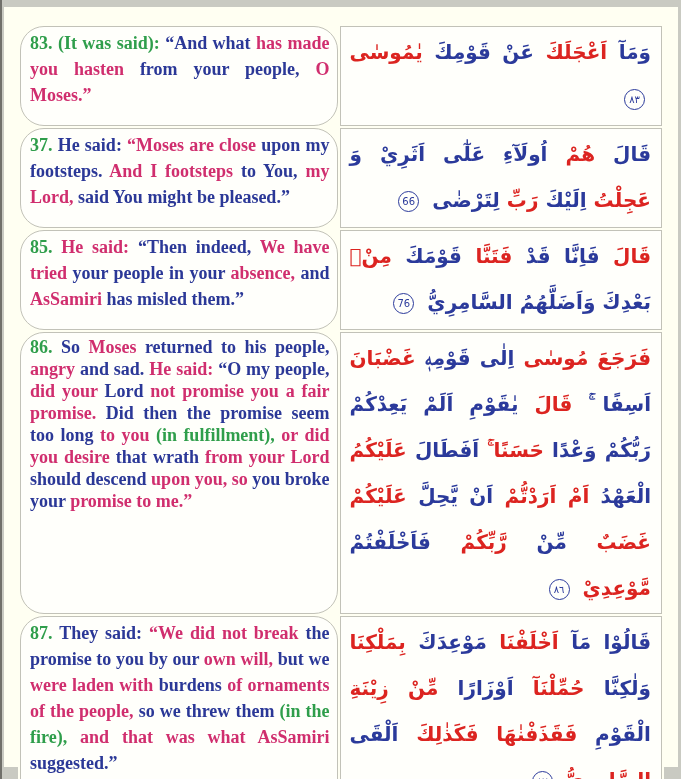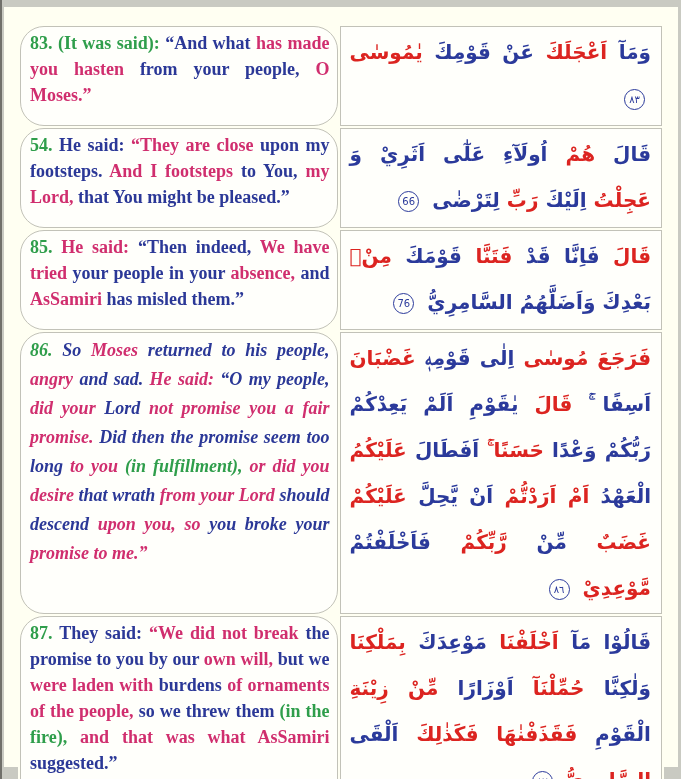--- a/index.html
+++ b/index.html
@@ -53,21 +53,21 @@
     text-align:justify;
     color:var(--arabic-blue,#2b3a9b);
     font-weight:bold;
   }
   
   tbody tr:nth-child(1) td{height:66px;}
   tbody tr:nth-child(2) td{height:97px;}
   tbody tr:nth-child(3) td{height:83px;}
   tbody tr:nth-child(4) td{height:268px;}
   tbody tr:nth-child(5) td{height:179px;}
-  tbody tr:nth-child(4) .etext{line-height:29px;font-style:italic;}
+  tbody tr:nth-child(4) .etext{line-height:22px;}
   .c-green{color:var(--english-green,#2f9e4b);}
   .c-blue{color:var(--english-blue,#2b3897);}
   .c-pink{color:var(--english-pink,#d02e6e);}
   .a-blue{color:var(--arabic-blue,#2b3a9b);}
   .a-red{color:var(--arabic-red,#dc2420);}
   .ayah{
     display:inline-block;
     width:19px;height:19px;
     border:1.5px solid var(--arabic-blue,#2b3a9b);
     border-radius:50%;
@@ -91,21 +91,21 @@
     <td class="eng">
       <p class="etext"><span class="c-green">83.  (It was said):</span> <span class="c-blue">“And what</span> <span class="c-pink">has made you hasten</span> <span class="c-blue">from your people,</span> <span class="c-pink">O Moses.”</span> </p>
     </td>
     <td class="ara">
       <p class="atext"><span class="a-blue">وَمَآ</span> <span class="a-red">اَعْجَلَكَ</span> <span class="a-blue">عَنْ قَوْمِكَ</span> <span class="a-red">يٰمُوسٰى</span> <span class="ayah">٨٣</span></p>
     </td>
   </tr>
 
   <tr>
     <td class="eng">
-      <p class="etext"><span class="c-green">54.</span> <span class="c-blue">He said:</span> <span class="c-pink">“They are close</span> <span class="c-blue">upon my footsteps.</span> <span class="c-pink">And I footsteps</span> <span class="c-blue">to You,</span> <span class="c-pink">my Lord,</span> <span class="c-blue">that You might be pleased.”</span> </p>
+      <p class="etext"><span class="c-green">37.</span> <span class="c-blue">He said:</span> <span class="c-pink">“Moses are close</span> <span class="c-blue">upon my footsteps.</span> <span class="c-pink">And I footsteps</span> <span class="c-blue">to You,</span> <span class="c-pink">my Lord,</span> <span class="c-blue">said You might be pleased.”</span> </p>
     </td>
     <td class="ara">
       <p class="atext"><span class="a-blue">قَالَ</span> <span class="a-red">هُمْ</span> <span class="a-blue">اُولَآءِ عَلٰٓى اَثَرِيْ وَ</span> <span class="a-red">عَجِلْتُ</span> <span class="a-blue">اِلَيْكَ</span> <span class="a-red">رَبِّ</span> <span class="a-blue">لِتَرْضٰى</span> <span class="ayah">66</span></p>
     </td>
   </tr>
 
   <tr>
     <td class="eng">
       <p class="etext"><span class="c-green">85.</span> <span class="c-pink">He said:</span> <span class="c-blue">“Then indeed,</span> <span class="c-pink">We have tried</span> <span class="c-blue">your people in your</span> <span class="c-pink">absence,</span> <span class="c-blue">and</span> <span class="c-pink">AsSamiri</span> <span class="c-blue">has misled them.”</span> </p>
     </td>

